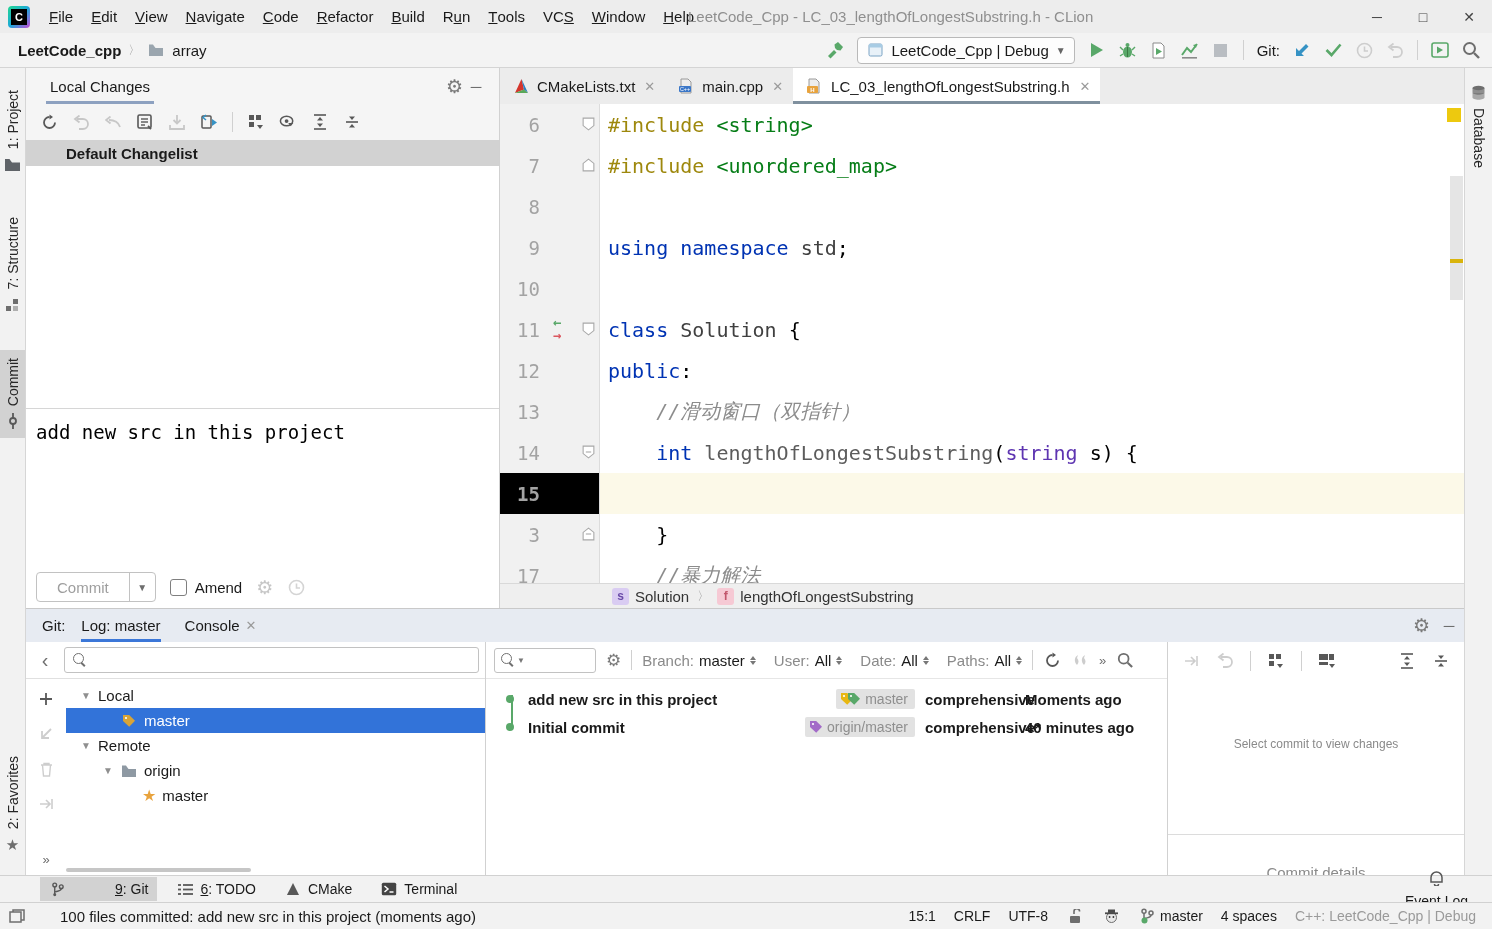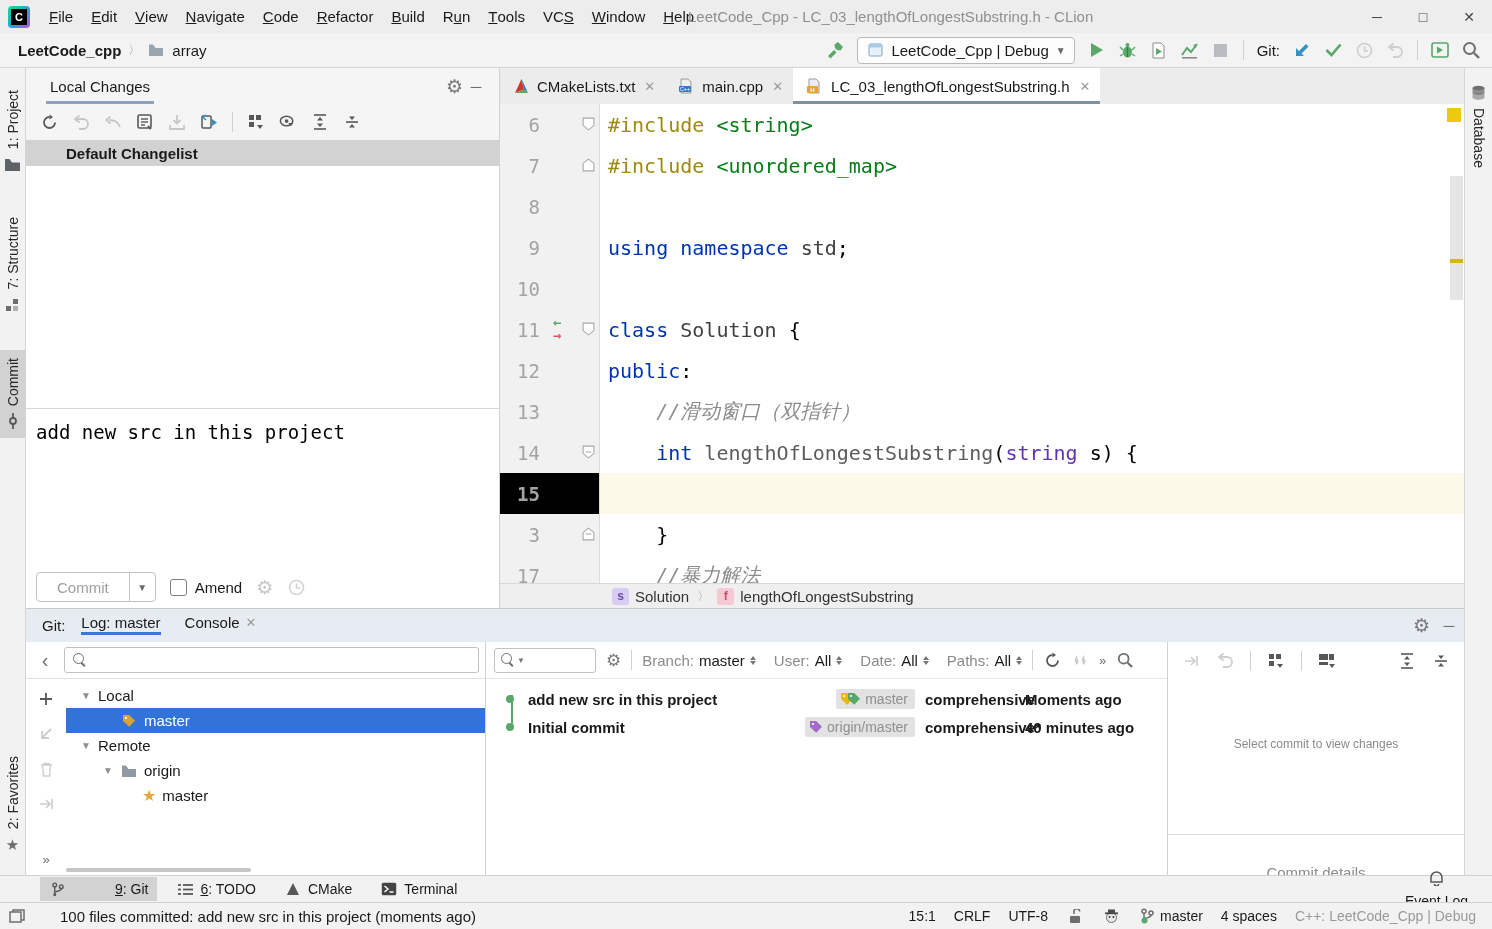--- a/index.html
+++ b/index.html
@@ -87,21 +87,21 @@
   .crumbbar { position:absolute; left:0; right:0; bottom:0; height:25px; background:#EFEFEF; border-top:1px solid #D9D9D9; display:flex; align-items:center; gap:8px; padding-left:112px; font-size:15px; color:#333; }
   .bc-badge { width:17px; height:17px; border-radius:3px; display:flex; align-items:center; justify-content:center; font-size:12px; font-weight:bold; }
   .bc-s { background:#D9CCF2; color:#6A4BA8; }
   .bc-f { background:#F6C9D4; color:#C2556B; }
   .bc-sep { color:#9a9a9a; font-size:12px; }
 
   
   .gitwin { position:absolute; left:26px; top:608px; width:1438px; height:267px; background:#fff; border-top:1px solid #C9C9C9; }
   .git-header { height:33px; background:#E7EBF2; display:flex; align-items:center; padding-left:16px; gap:4px; }
   .git-header .spacer { flex:1; }
-  .gtab { position:relative; height:26px; display:flex; align-items:center; gap:6px; padding:4px 12px; }
+  .gtab { position:relative; height:33px; display:flex; align-items:center; gap:6px; padding:4px 12px; }
   .gtab.active .tab-underline { position:absolute; left:12px; right:12px; bottom:0; height:3px; background:#3B77D8; }
   .gtab .close { color:#9A9A9A; font-size:13px; }
   .git-content { position:absolute; top:33px; left:0; right:0; bottom:0; display:flex; }
   .gcolA { width:460px; border-right:1px solid #D1D1D1; position:relative; }
   .gcolA-top { height:37px; display:flex; align-items:center; border-bottom:1px solid #E0E0E0; }
   .collapse-btn { width:38px; display:flex; align-items:center; justify-content:center; color:#6E6E6E; font-size:20px; }
   .branch-search { flex:1; height:26px; margin:0 6px 0 0; border:1px solid #C2C2C2; border-radius:3px; background:#fff; display:flex; align-items:center; padding-left:8px; color:#9a9a9a; }
   .gcolA-body { position:absolute; top:37px; bottom:0; left:0; right:0; display:flex; }
   .rail { width:40px; display:flex; flex-direction:column; align-items:center; padding-top:12px; gap:20px; }
   .rail .push { flex:1; }

